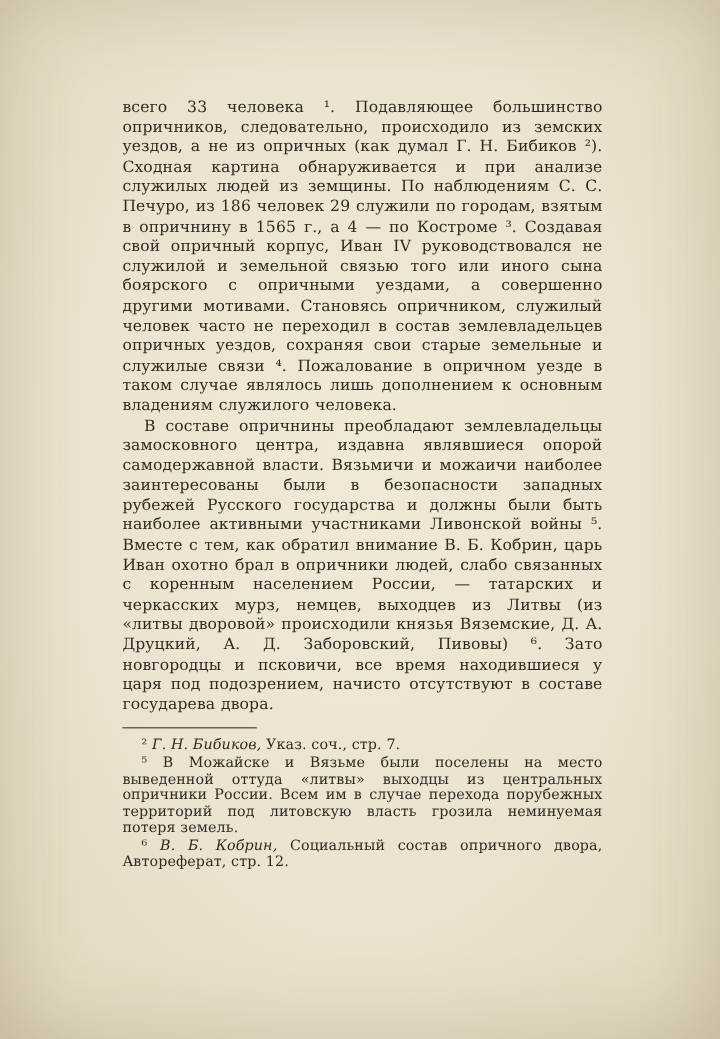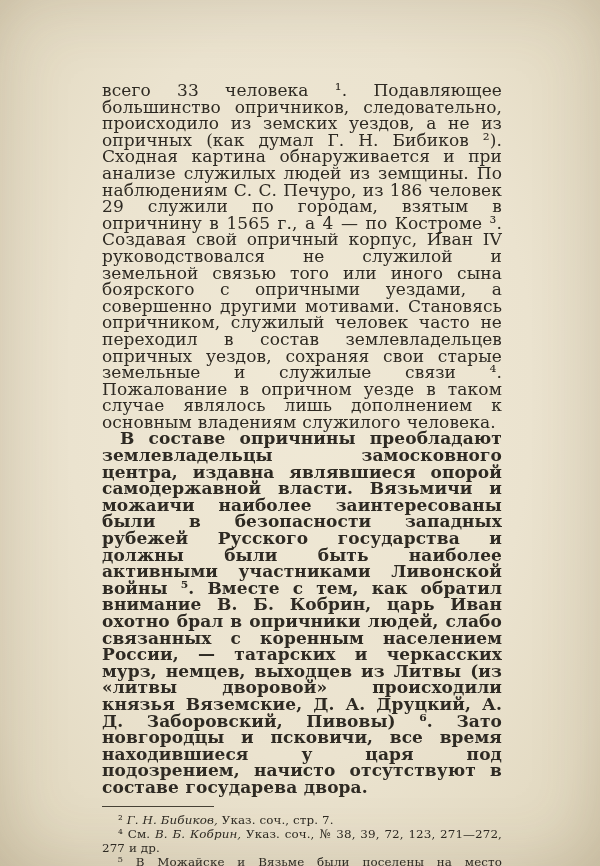--- a/index.html
+++ b/index.html
@@ -22,31 +22,30 @@
     background:
       radial-gradient(ellipse at 50% 45%, #f0e9d6 0%, #ebe3cf 55%, #e3dac2 85%, #d9cfb4 100%);
     box-shadow: inset 0 0 70px rgba(92, 74, 42, 0.18);
     overflow: hidden;
   }
   .text-block {
     width: 400px;
   }
   .body-para {
     margin: 0;
-    font-size: 17px;
+    font-size: 13px;
     line-height: 16.6px;
     text-align: justify;
     letter-spacing: 0.1px;
     word-spacing: 0.5px;
     hyphens: auto;
     -webkit-hyphens: auto;
   }
   .body-para.indented {
     text-indent: 18px;
-    font-weight: bold;
   }
   .footnote-rule {
     border: none;
     height: 1px;
     width: 112px;
     background: #464135;
     margin: 10px 0 7px 0;
   }
   .footnote {
     margin: 0 0 1px 0;
@@ -76,26 +75,20 @@
 
     <hr class="footnote-rule">
 
     <div class="footnotes">
       <p class="footnote">
         <span class="fn-num">²</span>
         <span></span><i class="fn-author">Г. Н. Бибиков,</i>
         <span>Указ. соч., стр. 7.</span>
       </p>
       <p class="footnote">
-        <span class="fn-num">⁴</span>
-        <span>См.</span>
-        <i class="fn-author">В. Б. Кобрин,</i>
-        <span>Указ. соч., № 38, 39, 72, 123, 271—272, 277 и др.</span>
-      </p>
-      <p class="footnote">
         <span class="fn-num">⁵</span>
         <span></span><i class="fn-author"></i>
         <span>В Можайске и Вязьме были поселены на место выведенной оттуда «литвы» выходцы из центральных опричники России. Всем им в случае перехода порубежных территорий под литовскую власть грозила неминуемая потеря земель.</span>
       </p>
       <p class="footnote">
         <span class="fn-num">⁶</span>
         <span></span><i class="fn-author">В. Б. Кобрин,</i>
         <span>Социальный состав опричного двора, Автореферат, стр. 12.</span>
       </p>
     </div>

